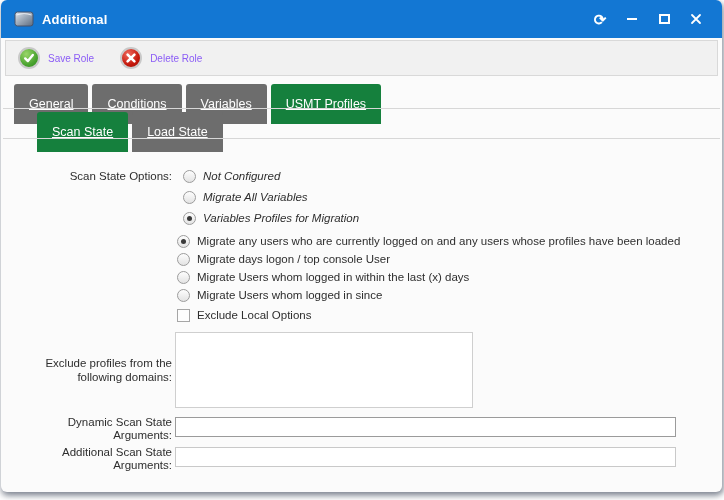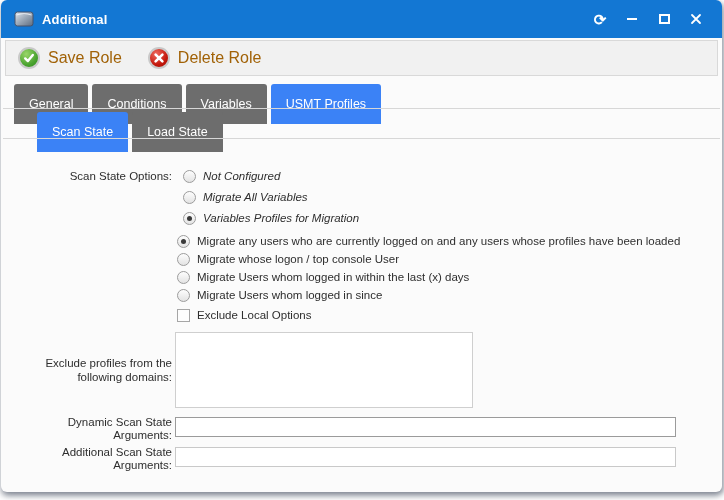--- a/index.html
+++ b/index.html
@@ -26,33 +26,33 @@
   .glyph-max { width:11px; height:10px; border:2px solid #fff; }
 
   
   .client { position:absolute; top:38px; left:2px; right:2px; bottom:2px;
             background:#fbfbfb; border-radius:0 0 4px 4px; overflow:hidden; }
 
   
   .toolbar { position:absolute; top:2px; left:2px; right:2px; height:36px;
              background:#f1f1f1; border:1px solid #d9d9d9;
              display:flex; align-items:center; padding-left:12px; gap:26px; }
-  .tool-btn { display:flex; align-items:center; gap:8px; color:#a16207; font-size:16px; }
+  .tool-btn { display:flex; align-items:center; gap:8px; color:#8b5cf6; font-size:10px; }
   .ball { width:22px; height:22px; border-radius:50%; border:2px solid #c9c9c9;
           display:flex; align-items:center; justify-content:center; }
   .ball.green { background:radial-gradient(circle at 35% 28%, #9ad66a, #4aa32f 62%, #2f8b1d); }
   .ball.red   { background:radial-gradient(circle at 35% 28%, #ef6a5e, #c3170b 62%, #9e0e05); }
 
   
   .tabs { position:absolute; top:46px; left:11px; display:flex; gap:4px; }
   .subtabs { position:absolute; top:74px; left:11px; display:flex; gap:4px;margin-left:23px; }
   .tab { height:40px; padding:0 15px; display:flex; align-items:center;
          background:#6d6d6d; color:#fff; font-size:12.5px;
-         border-radius:3px 3px 0 0; white-space:nowrap; }
-  .tab.on { background:#3b82f6; }
+         border-radius:3px 3px 0 0; white-space:nowrap;text-decoration:underline; }
+  .tab.on { background:#15803d; }
   .hline { position:absolute; left:0; right:0; height:1px; background:#d7d7d7; }
   .hline.l1 { top:70px; } .hline.l2 { top:100px; }
 
   
   .flabel { position:absolute; width:169px; left:0; text-align:right;
             font-size:11.5px; color:#2e2e2e; line-height:14px; }
   .opt-row { display:flex; align-items:center; gap:7px; height:16px;
              font-size:11.5px; color:#2e2e2e; white-space:nowrap; }
   .radio { width:13px; height:13px; border-radius:50%; border:1px solid #9c9c9c;
            background:linear-gradient(#fdfdfd,#e3e3e3); position:relative; flex:none; }
@@ -160,21 +160,21 @@
       </div>
     </div>
 
     <div class="group g2">
       <div class="opt-row">
         <span class="radio on"></span>
         <span>Migrate any users who are currently logged on and any users whose profiles have been loaded</span>
       </div>
       <div class="opt-row">
         <span class="radio"></span>
-        <span>Migrate whose logon / top console User</span>
+        <span>Migrate days logon / top console User</span>
       </div>
       <div class="opt-row">
         <span class="radio"></span>
         <span>Migrate Users whom logged in within the last (x) days</span>
       </div>
       <div class="opt-row">
         <span class="radio"></span>
         <span>Migrate Users whom logged in since</span>
       </div>
     </div>

